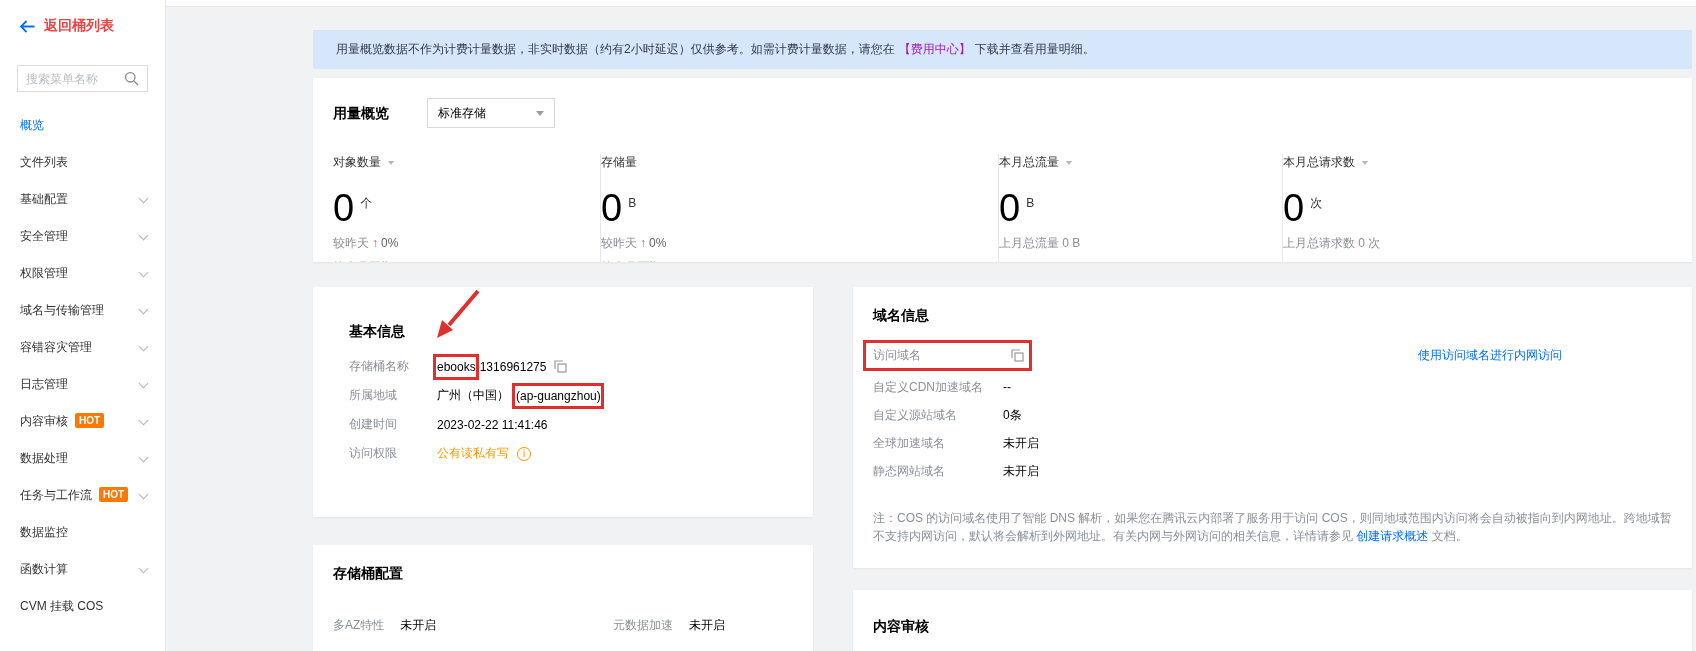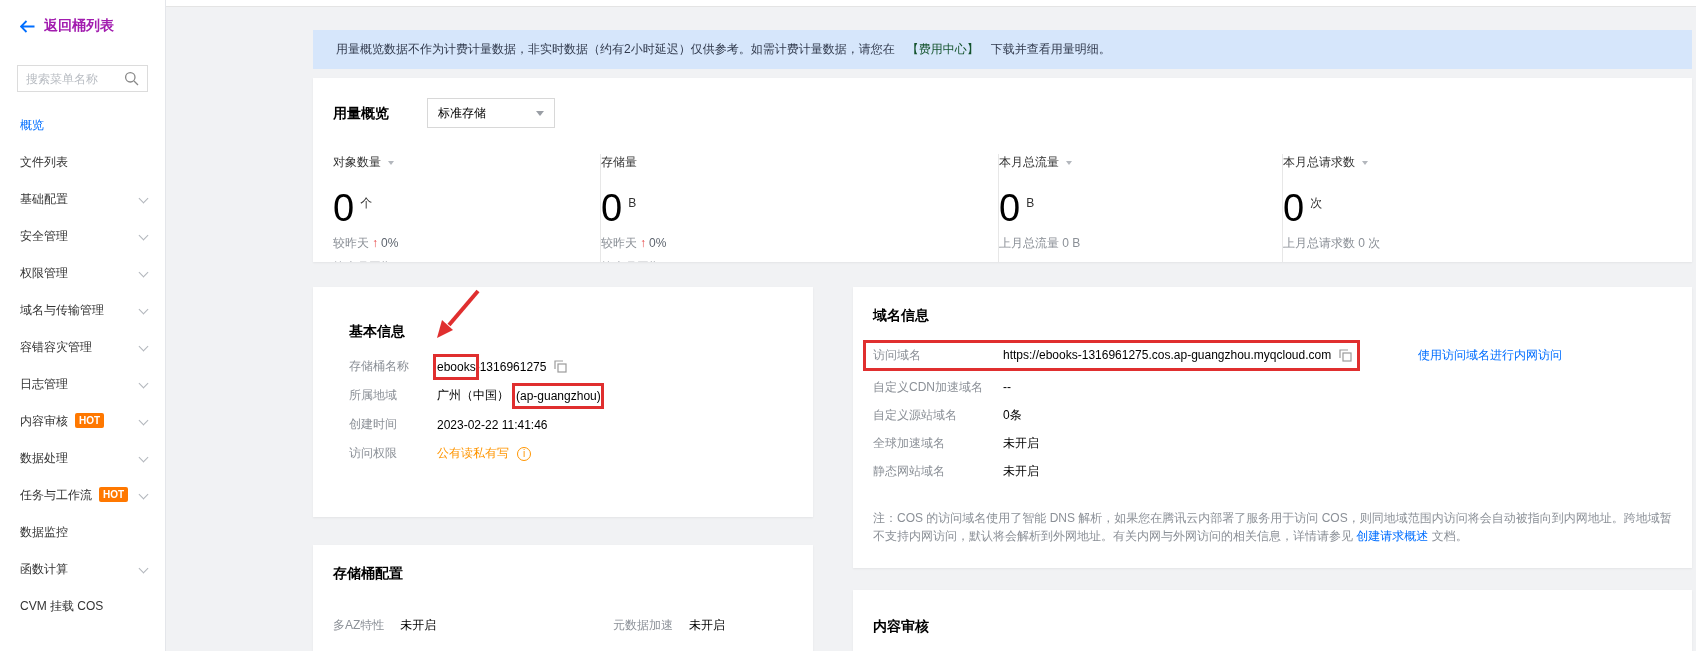--- a/index.html
+++ b/index.html
@@ -6,21 +6,21 @@
   html,body { width:1696px; height:651px; overflow:hidden; }
   body {
     font-family:"Liberation Sans","DejaVu Sans",sans-serif;
     font-size:12px; color:#000; background:#f1f2f4; position:relative;
   }
 
   
   .sidebar { position:absolute; left:0; top:0; width:166px; height:651px;
     background:#fff; border-right:1px solid #e4e6ea; z-index:2; }
   .sb-back { display:flex; align-items:center; gap:9px; padding:17px 0 0 20px;
-    font-size:14px; font-weight:700; color:#a21caf;font-family:Liberation Mono, monospace; }
+    font-size:14px; font-weight:700; color:#ef4444;font-family:Liberation Mono, monospace; }
   .sb-search { margin:30px 17px 0 17px; height:27px; border:1px solid #dcdcdc;
     background:#fff; display:flex; align-items:center; padding-right:8px; }
   .sb-search input { border:0; outline:0; flex:1; min-width:0; padding-left:8px;
     font-size:12px; color:#333; font-family:inherit; background:transparent; }
   .sb-search input::placeholder { color:#b9bdc3; }
   .sb-menu { margin-top:15px; }
   .sb-item { position:relative; height:37px; line-height:37px; padding-left:20px;
     color:#333; cursor:pointer; white-space:nowrap; }
   .sb-item.active { color:#006eff; }
   .chev { position:absolute; right:18px; top:14px; width:7px; height:7px;
@@ -30,21 +30,21 @@
     font-size:10px; font-weight:700; line-height:15px; padding:0 4px;
     border-radius:2px; vertical-align:1px; }
 
   
   .main { position:absolute; left:166px; top:0; right:0; bottom:0; background:#f1f2f4; }
   .topstrip { height:7px; background:#fff; border-bottom:1px solid #e4e4e4; }
   .content { position:absolute; left:147px; right:4px; top:8px; }
 
   .notice { margin-top:22px; height:39px; background:#d6e6fb; display:flex;
     align-items:center; padding:0 23px; color:#313a4d; }
-  .notice a { color:#14532d; text-decoration:none; cursor:pointer; margin:0 12px; }
+  .notice a { color:#a21caf; text-decoration:none; cursor:pointer; margin:0 4px; }
 
   .card { background:#fff; box-shadow:0 1px 2px rgba(0,0,0,.06); }
   .card-title { font-size:14px; font-weight:700; color:#000; line-height:16px; }
 
   
   .usage-card { margin-top:9px; padding:20px; height:184px; overflow:hidden; }
   .usage-head { display:flex; align-items:center; gap:38px; }
   .select { width:128px; height:30px; border:1px solid #d8d8d8; display:flex;
     align-items:center; justify-content:space-between; padding:0 10px; cursor:pointer; }
   .caret-down { width:0; height:0; border-left:4px solid transparent;
@@ -270,21 +270,20 @@
       </div>
 
       <div class="col-right">
 
         <div class="card domain-card">
           <div class="card-title">域名信息</div>
           <div class="di-rows">
             <div class="di-row di-row-first">
               <span class="red-wrap">
                 <span class="di-label">访问域名</span>
-                <span class="di-value">https://ebooks-1316961275.cos.ap-guangzhou.myqcloud.com</span>
                 <span class="copy-icon">
                   <svg width="13" height="13" viewBox="0 0 13 13">
                       <path d="M9 1 H1 V9" fill="none" stroke="#9b9b9b" stroke-width="1.2"></path>
                       <rect x="4" y="4" width="8" height="8" fill="none" stroke="#9b9b9b" stroke-width="1.2"></rect>
                     </svg>
                 </span>
               </span>
               <a class="intranet-link">使用访问域名进行内网访问</a>
             </div>
             <div class="di-row">

